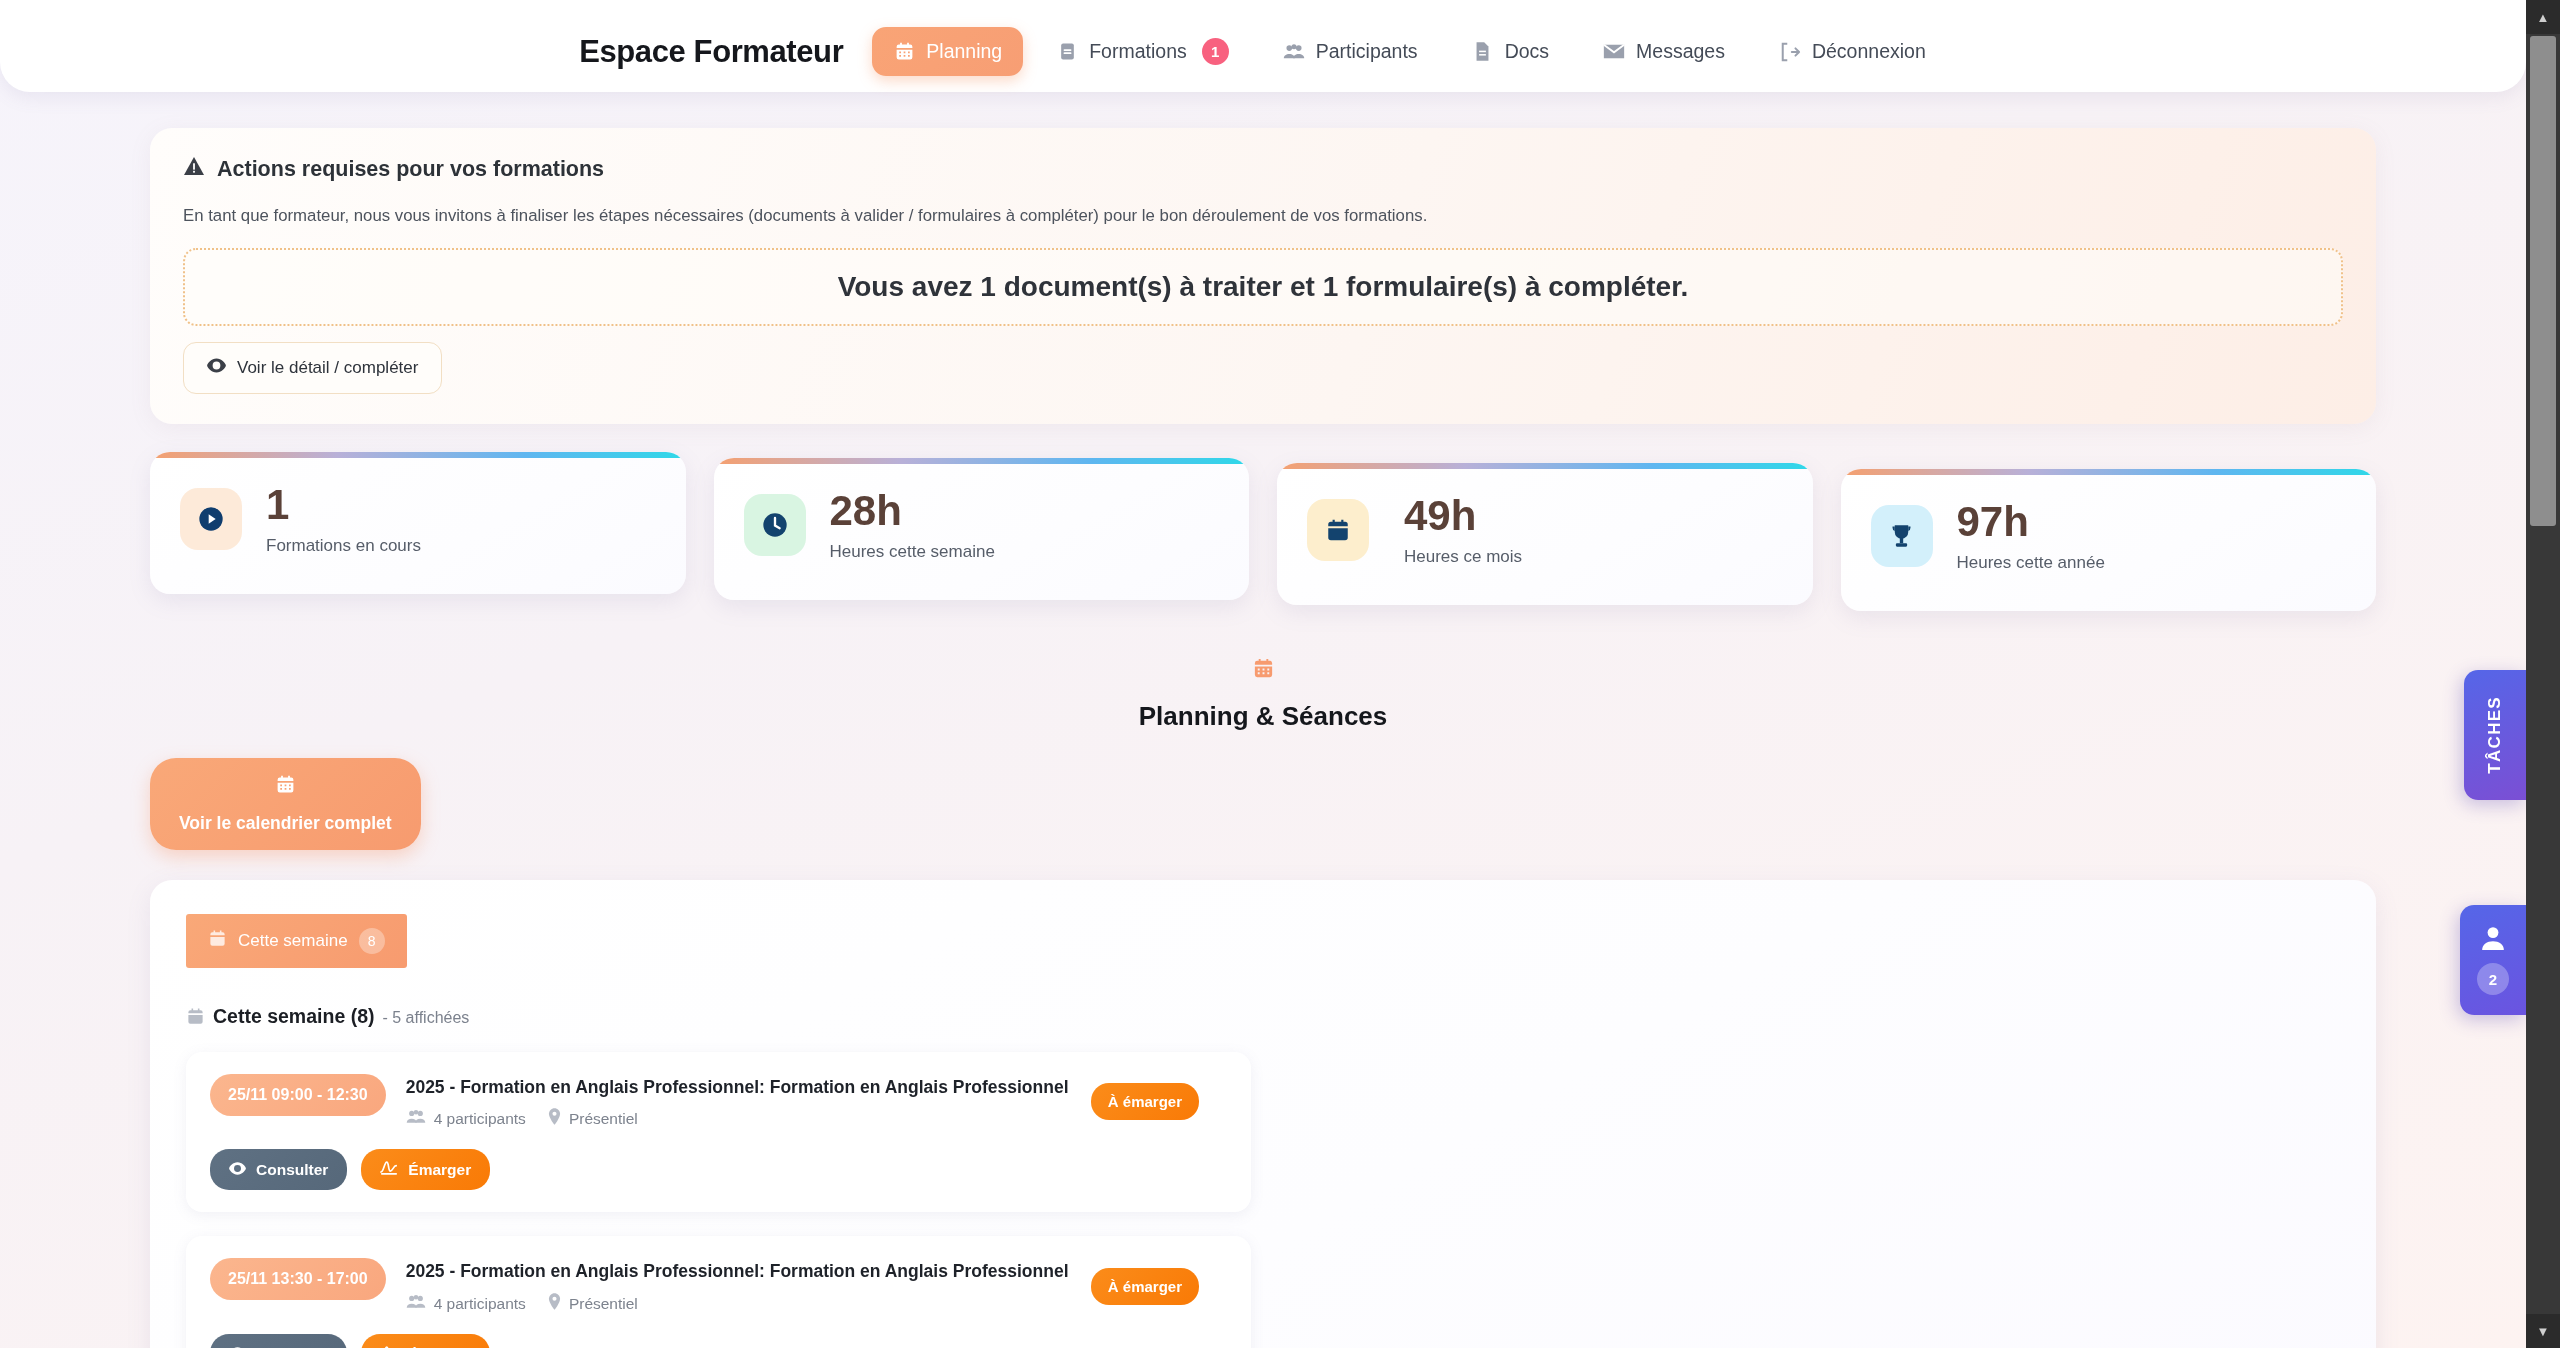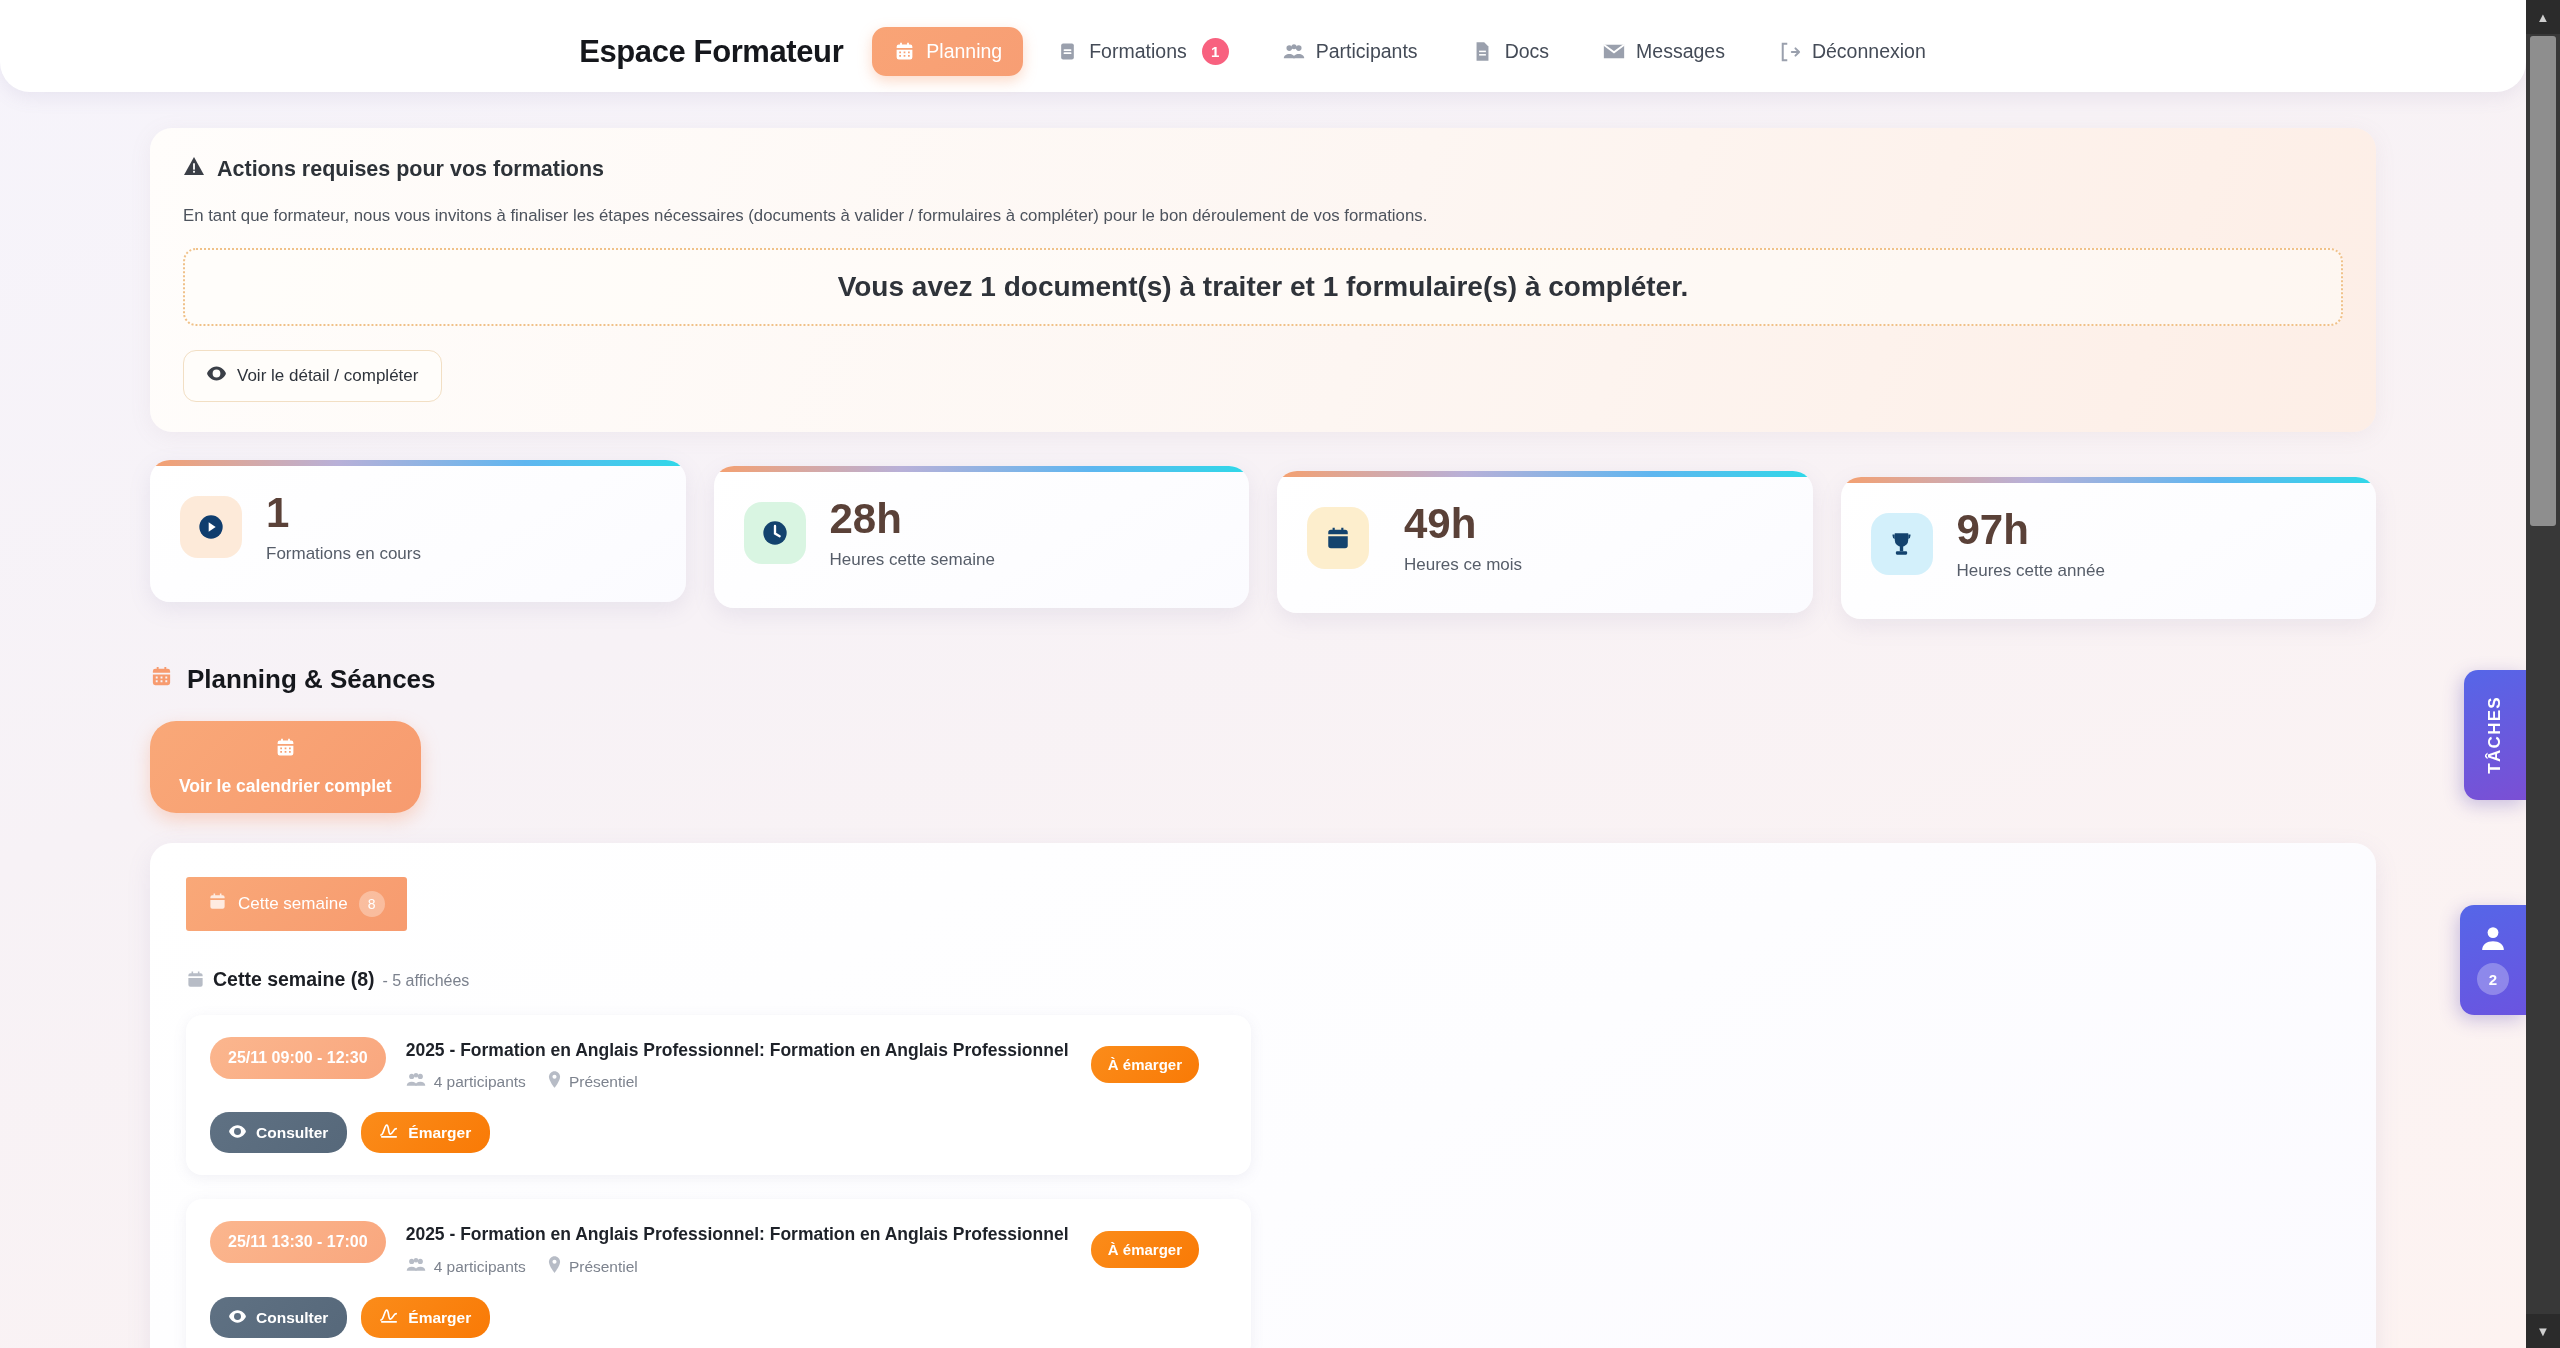--- a/index.html
+++ b/index.html
@@ -97,21 +97,21 @@
   .alert-box {
     margin-top: 20px;
     border: 2px dotted #f0c189;
     border-radius: 13px;
     background: rgba(255,253,250,0.55);
     height: 78px;
     display: flex; align-items: center; justify-content: center;
     font-size: 28px; font-weight: bold; color: #2f333a;
   }
   .alert-btn {
-    margin-top: 24px;
+    margin-top: 16px;
     display: inline-flex; align-items: center; gap: 11px;
     background: #fffdfa;
     border: 1.6px solid #f2dfc4;
     border-radius: 13px;
     padding: 15px 23px;
     font-size: 17px;
     color: #2e333b;
     cursor: pointer;
   }
 
@@ -149,21 +149,21 @@
     display: flex; align-items: center; justify-content: center;
     flex: 0 0 auto;
   }
   .stat-value { font-size: 42px; font-weight: bold; color: #5a4138; line-height: 1.05; }
   .stat-label { margin-top: 9px; font-size: 17px; color: #565d69; }
 
   
   .section-head {
     margin-top: 45px;
     display: flex; align-items: center; gap: 14px;
-    font-size: 26px; font-weight: bold; color: #15171c;
+    font-size: 26px; font-weight: bold; color: #15171c; flex-direction: column;
   }
   .calendar-btn {
     margin-top: 26px;
     display: inline-flex; align-items: center; gap: 13px;
     background: linear-gradient(135deg,#f9a878 0%,#f79b6f 100%);
     color: #ffffff;
     border-radius: 26px;
     padding: 16px 29px;
     font-size: 17.5px; font-weight: bold;
     box-shadow: 0 7px 18px rgba(245,150,105,0.35);

